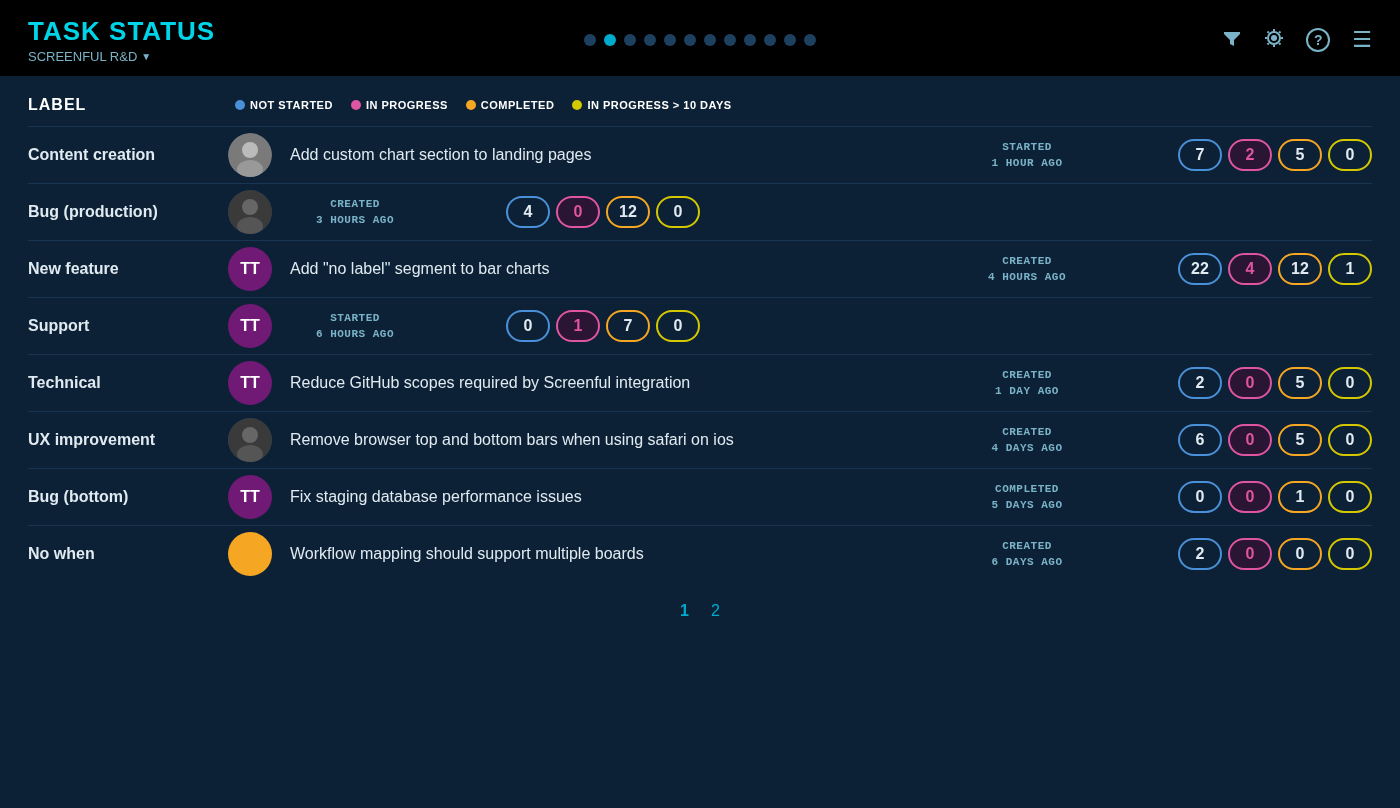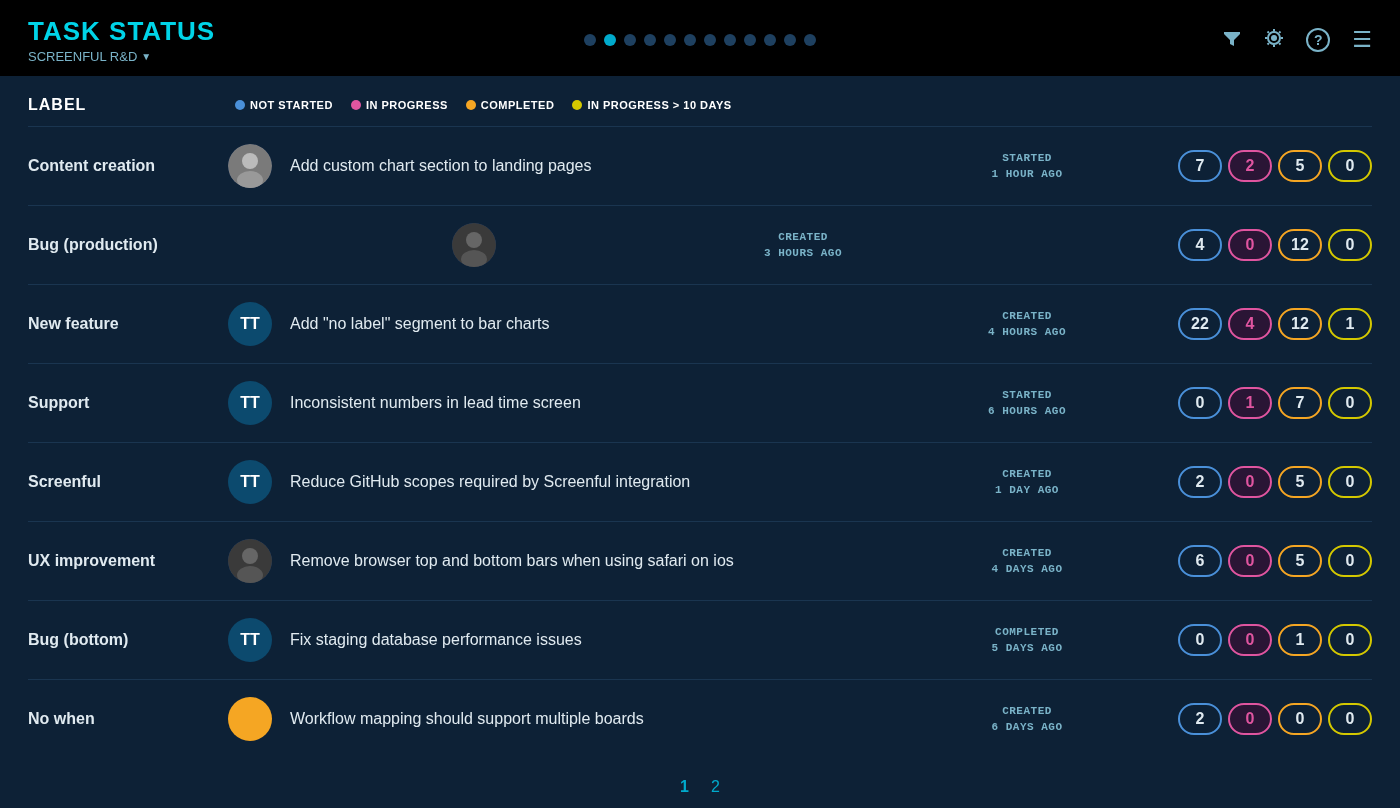--- a/index.html
+++ b/index.html
@@ -110,23 +110,22 @@
     }
     .legend-dot.blue { background-color: #4a90d9; }
     .legend-dot.pink { background-color: #e055a0; }
     .legend-dot.orange { background-color: #f5a623; }
     .legend-dot.yellow { background-color: #d4c800; }
 
     
     .task-row {
       display: flex;
       align-items: center;
-      padding: 17px 0;
+      padding: 6px 0;
       border-top: 1px solid #1a3550;
-      justify-content: space-between;
     }
     .task-label {
       min-width: 200px;
       font-size: 16px;
       font-weight: 600;
       color: #e0eaf0;
     }
     .task-avatar {
       width: 44px;
       height: 44px;
@@ -134,21 +133,21 @@
       margin-right: 18px;
       flex-shrink: 0;
       overflow: hidden;
       display: flex;
       align-items: center;
       justify-content: center;
       font-weight: 700;
       font-size: 16px;
       color: #fff;
     }
-    .task-avatar.orange-bg { background-color: #0c4a6e; }
+    .task-avatar.orange-bg { background-color: #701a75; }
     .task-description {
       flex: 1;
       font-size: 16px;
       color: #e0eaf0;
       line-height: 1.4;
       padding-right: 20px;
     }
     .task-time {
       min-width: 130px;
       text-align: center;
@@ -329,31 +328,30 @@
         <div class="task-counts">
           <div class="count-badge blue">22</div>
           <div class="count-badge pink">4</div>
           <div class="count-badge orange">12</div>
           <div class="count-badge yellow">1</div>
         </div>
       </div>
       <div class="task-row">
         <div class="task-label">Support</div>
         <div class="task-avatar orange-bg">TT</div>
-        <div class="task-description">Inconsistent numbers in lead time screen</div>
         <div class="task-time">STARTED<br>6 HOURS AGO</div>
         <div class="task-counts">
           <div class="count-badge blue">0</div>
           <div class="count-badge pink">1</div>
           <div class="count-badge orange">7</div>
           <div class="count-badge yellow">0</div>
         </div>
       </div>
       <div class="task-row">
-        <div class="task-label">Screenful</div>
+        <div class="task-label">Technical</div>
         <div class="task-avatar orange-bg">TT</div>
         <div class="task-description">Reduce GitHub scopes required by Screenful integration</div>
         <div class="task-time">CREATED<br>1 DAY AGO</div>
         <div class="task-counts">
           <div class="count-badge blue">2</div>
           <div class="count-badge pink">0</div>
           <div class="count-badge orange">5</div>
           <div class="count-badge yellow">0</div>
         </div>
       </div>

